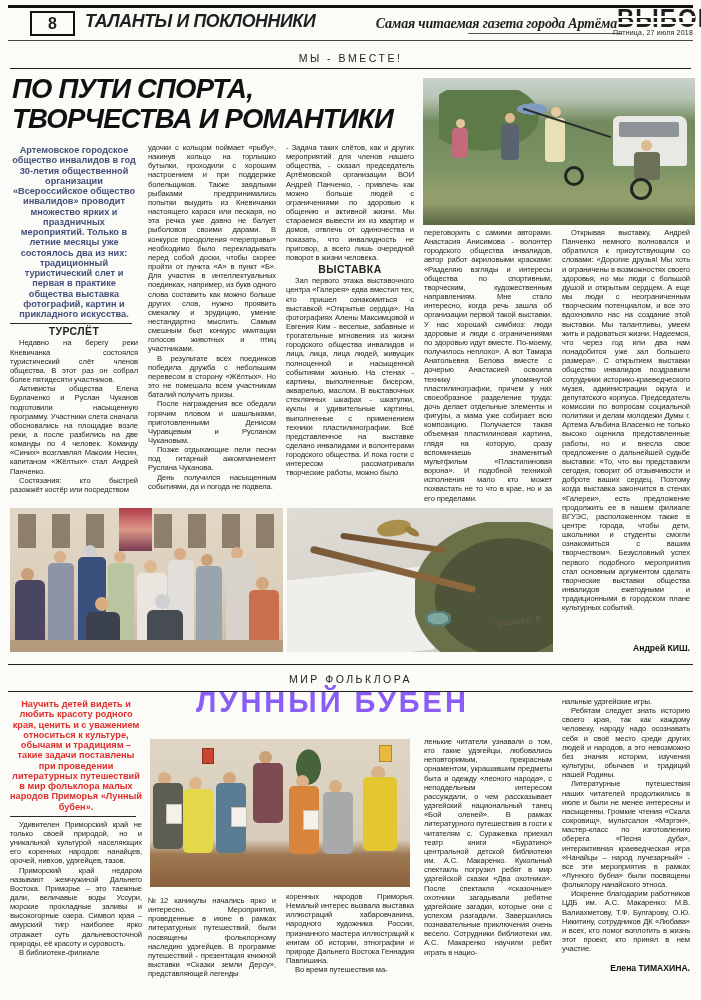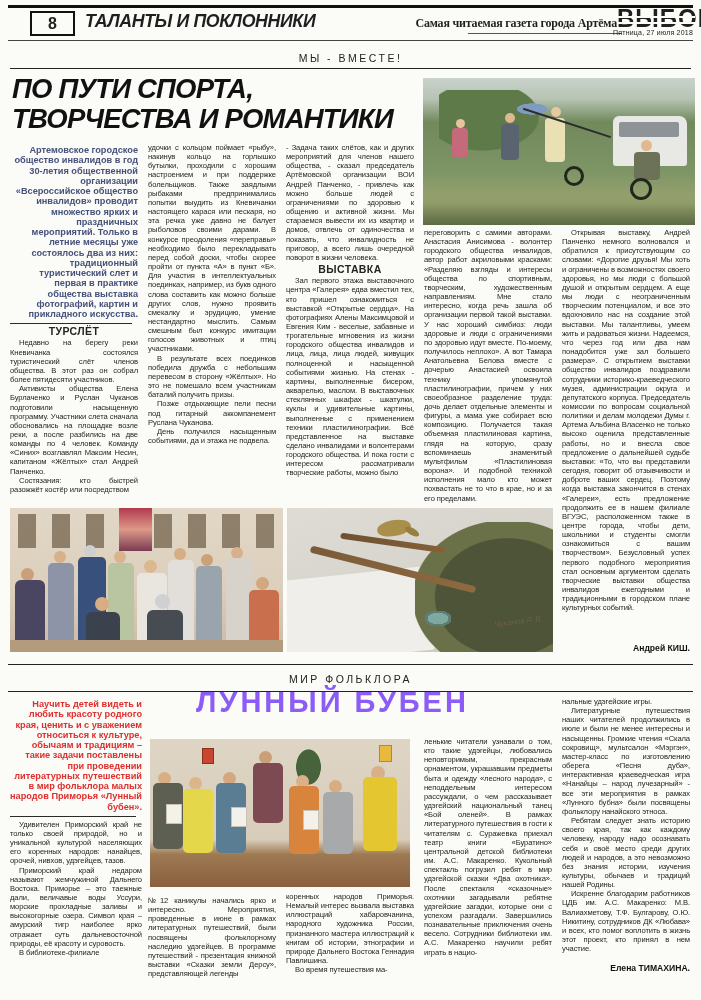--- a/index.html
+++ b/index.html
@@ -10,21 +10,21 @@
 
   
   .hdr-topbar{left:8px;right:8px;top:5px;height:3px;background:#111}
   .hdr-botline{left:8px;right:8px;top:40px;height:1.2px;background:#444}
   .pagenum-box{left:30px;top:11px;width:45px;height:25px;border:2.5px solid #111;
                display:flex;align-items:center;justify-content:center;
                font-size:16px;font-weight:800;background:#fbfbf7}
   .section-title{left:85px;top:10px;font-size:18.5px;font-weight:800;font-style:italic;
                  letter-spacing:-.4px;transform:scaleX(.96);transform-origin:left}
   .tagline{right:84px;top:16px;font-family:"Liberation Serif",serif;font-weight:700;
-           font-size:12px;letter-spacing:-.2px}
+           font-style:italic;font-size:14px;letter-spacing:-.2px}
   .masthead-wrap{right:6px;top:6px;width:78px;text-align:center}
   .masthead{font-size:24px;font-weight:900;letter-spacing:1px;line-height:26px;
             transform:scaleY(1.05);display:block}
   .mast-stripe{left:0;right:0;height:1.6px;background:#fbfbf7}
   .hdr-date-line{left:468px;top:33px;width:154px;height:1px;background:#555}
   .hdr-date{right:8px;top:29px;font-size:7px;color:#222;letter-spacing:.2px}
 
   
   .kicker1{left:10px;right:10px;top:48px;text-align:center;border-bottom:1.6px solid #222;
            padding-bottom:2px}
@@ -38,21 +38,21 @@
   .headline2{left:196px;top:686px;width:360px;font-size:29px;font-weight:700;
              letter-spacing:3px;color:#8b5cf6;white-space:nowrap}
 
   
   .bcol{width:128px;font-size:7.6px;line-height:9.15px;text-align:justify;color:#242424;
         overflow:hidden;letter-spacing:-.1px}
   .bcol p{text-indent:9px}
   .bcol p.cont{text-indent:0}
   .subhead{text-align:center;font-weight:700;font-size:10.5px;letter-spacing:.4px;
            margin:3px 0 2px;text-indent:0 !important}
-  .intro{font-weight:700;font-size:9.2px;line-height:10.25px;text-align:right;
+  .intro{font-weight:700;font-size:9.2px;line-height:10.25px;text-align:center;
          letter-spacing:0;text-indent:0 !important}
   .navy{color:#46517c}
   .red{color:#df2f2e}
   .colrule{border:0;border-top:1.3px solid #2a2a2a;margin:4px 6px 3px 0}
   .byline{font-weight:700;font-size:8.6px;text-align:right;color:#111}
 
   
   .photo{overflow:hidden;background:#cfcdc6}
   .ph-shape{position:absolute}
   .head{border-radius:50%}
@@ -129,22 +129,23 @@
     <hr class="colrule">
     <div class="subhead">ТУРСЛЁТ</div>
     <p>Недавно на берегу реки Кневичанка состоялся туристический слёт членов общества. В этот раз он собрал более пятидесяти участников.</p>
     <p>Активисты общества Елена Бурлаченко и Руслан Чуканов подготовили насыщенную программу. Участники слета сначала обосновались на площадке возле реки, а после разбились на две команды по 4 человек. Команду «Синих» возглавлял Максим Несин, капитаном «Жёлтых» стал Андрей Панченко.</p>
     <p>Состязания: кто быстрей разожжёт костёр или посредством</p>
   </div>
 
   <div class="abs bcol" style="left:148px;top:143px;height:364px">
     <p class="cont">удочки с кольцом поймает «рыбу», накинув кольцо на горлышко бутылки, проходили с хорошим настроением и при поддержке болельщиков. Также заядлыми рыбаками предпринимались попытки выудить из Кневичанки настоящего карася или пескаря, но эта речка уже давно не балует рыболовов своими дарами. В конкурсе преодоления «переправы» необходимо было перекладывать перед собой доски, чтобы скорее пройти от пункта «А» в пункт «Б». Для участия в интеллектуальных поединках, например, из букв одного слова составить как можно больше других слов, нужно проявить смекалку и эрудицию, умение нестандартно мыслить. Самым смешным был конкурс имитации голосов животных и птиц участниками.</p>
     <p>В результате всех поединков победила дружба с небольшим перевесом в сторону «Жёлтых». Но это не помешало всем участникам баталий получить призы.</p>
+    <p>После награждения все обедали горячим пловом и шашлыками, приготовленными Денисом Чуравцевым и Русланом Чукановым.</p>
     <p>Позже отдыхающие пели песни под гитарный аккомпанемент Руслана Чуканова.</p>
-    <p>День получился насыщенным событиями, да и этажа не подвела.</p>
+    <p>День получился насыщенным событиями, да и погода не подвела.</p>
   </div>
 
   <div class="abs bcol" style="left:286px;top:143px;height:364px">
     <p class="cont">- Задача таких слётов, как и других мероприятий для членов нашего общества, - сказал председатель Артёмовской организации ВОИ Андрей Панченко, - привлечь как можно больше людей с ограничениями по здоровью к общению и активной жизни. Мы стараемся вывести их из квартир и домов, отвлечь от одиночества и показать, что инвалидность не приговор, а всего лишь очередной поворот в жизни человека.</p>
     <div class="subhead">ВЫСТАВКА</div>
     <p>Зал первого этажа выставочного центра «Галерея» едва вместил тех, кто пришел ознакомиться с выставкой «Открытые сердца». На фотографиях Алены Максимцовой и Евгения Ким - веселые, забавные и трогательные мгновения из жизни городского общества инвалидов и лица, лица, лица людей, живущих полноценной и насыщенной событиями жизнью. На стенах - картины, выполненные бисером, акварелью, маслом. В выставочных стеклянных шкафах - шкатулки, куклы и удивительные картины, выполненные с применением техники пластилинографии. Всё представленное на выставке сделано инвалидами и волонтерами городского общества. И пока гости с интересом рассматривали творческие работы, можно было</p>
   </div>
 
   <div class="abs bcol" style="left:424px;top:228px;height:278px">
     <p class="cont">переговорить с самими авторами. Анастасия Анисимова - волонтер городского общества инвалидов, автор работ акриловыми красками: «Разделяю взгляды и интересы общества по спортивным, творческим, художественным направлениям. Мне стало интересно, когда речь зашла об организации первой такой выставки. У нас хороший симбиоз: люди здоровые и люди с ограничениями по здоровью идут вместе. По-моему, получилось неплохо». А вот Тамара Анатольевна Белова вместе с дочерью Анастасией освоила технику упомянутой пластилинографии, причем у них своеобразное разделение труда: дочь делает отдельные элементы и фигуры, а мама уже собирает всю композицию. Получается такая объемная пластилиновая картина, глядя на которую, сразу вспоминаешь знаменитый мультфильм «Пластилиновая ворона». И подобной техникой исполнения мало кто может похвастать не то что в крае, но и за его пределами.</p>
@@ -239,19 +240,19 @@
     <p class="cont">коренных народов Приморья. Немалый интерес вызвала выставка иллюстраций хабаровчанина, народного художника России, признанного мастера иллюстраций к книгам об истории, этнографии и природе Дальнего Востока Геннадия Павлишина.</p>
     <p>Во время путешествия ма-</p>
   </div>
 
   <div class="abs bcol" style="left:424px;top:737px;height:258px">
     <p class="cont">ленькие читатели узнавали о том, кто такие удэгейцы, любовались неповторимым, прекрасным орнаментом, украшавшим предметы быта и одежду «лесного народа», с неподдельным интересом рассуждали, о чем рассказывает удэгейский национальный танец «Бой оленей». В рамках литературного путешествия в гости к читателям с. Суражевка приехал театр книги «Буратино» центральной детской библиотеки им. А.С. Макаренко. Кукольный спектакль погрузил ребят в мир удэгейской сказки «Два охотника». После спектакля «сказочные» охотники загадывали ребятне удэгейские загадки, которые они с успехом разгадали. Завершились познавательные приключения очень весело. Сотрудники библиотеки им. А.С. Макаренко научили ребят играть в нацио-</p>
   </div>
 
   <div class="abs bcol" style="left:562px;top:697px;height:262px">
     <p class="cont">нальные удэгейские игры.</p>
+    <p>Ребятам следует знать историю своего края, так как каждому человеку, народу надо осознавать себя и своё место среди других людей и народов, а это невозможно без знания истории, изучения культуры, обычаев и традиций нашей Родины.</p>
     <p>Литературные путешествия наших читателей продолжились в июле и были не менее интересны и насыщенны. Громкие чтения «Скала сокровищ», мультсалон «Мэргэн», мастер-класс по изготовлению оберега «Песня дуба», интерактивная краеведческая игра «Нанайцы – народ лучезарный» - все эти мероприятия в рамках «Лунного бубна» были посвящены фольклору нанайского этноса.</p>
-    <p>Ребятам следует знать историю своего края, так как каждому человеку, народу надо осознавать себя и своё место среди других людей и народов, а это невозможно без знания истории, изучения культуры, обычаев и традиций нашей Родины.</p>
     <p>Искренне благодарим работников ЦДБ им. А.С. Макаренко: М.В. Валиахметову, Т.Ф. Булгарову, О.Ю. Никитину, сотрудников ДК «Любава» и всех, кто помог воплотить в жизнь этот проект, кто принял в нем участие.</p>
   </div>
   <div class="abs byline" style="left:562px;top:963px;width:128px">Елена ТИМАХИНА.</div>
 
 </div>
 
 </body></html>

